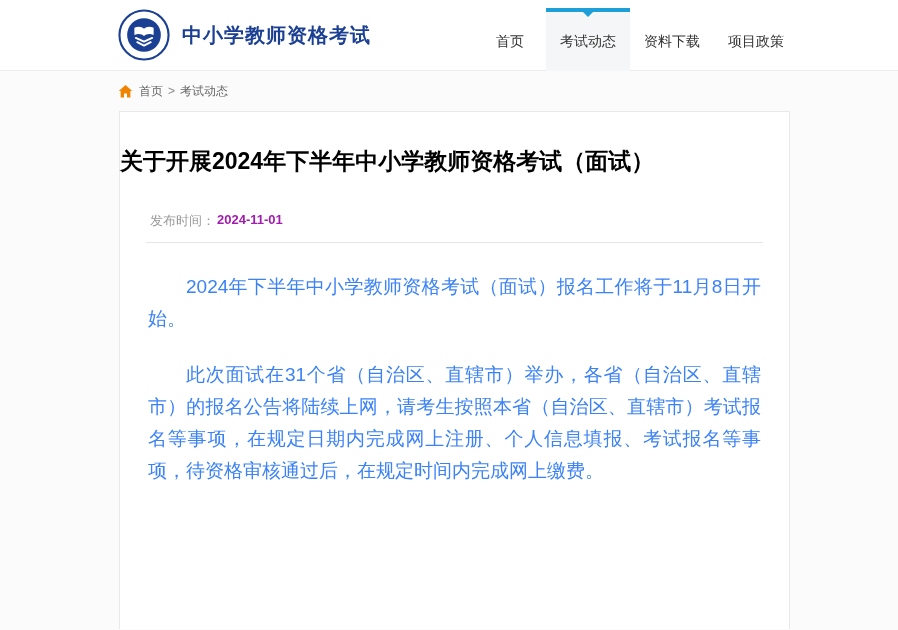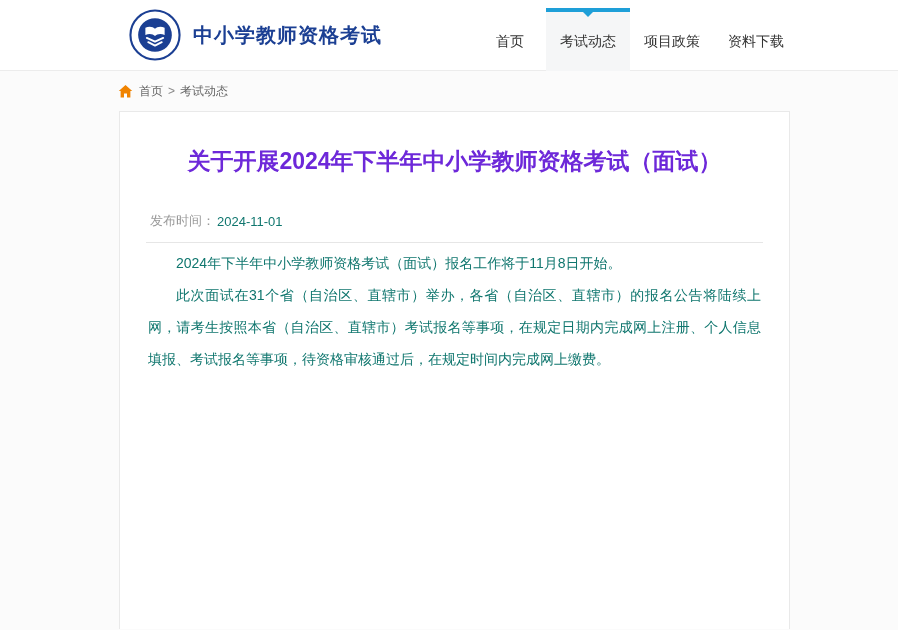--- a/index.html
+++ b/index.html
@@ -1,21 +1,21 @@
 <!DOCTYPE html>
 <html><head>
 <meta charset="utf-8">
 <style>
   * { margin:0; padding:0; box-sizing:border-box; }
   html,body { width:898px; height:630px; overflow:hidden; background:#fbfbfb;
               font-family:"Liberation Sans","DejaVu Sans",sans-serif; }
 
   
   .header { height:71px; background:#ffffff; border-bottom:1px solid #ececec;
-            display:flex; align-items:center; position:relative;padding-left:11px; }
+            display:flex; align-items:center; position:relative; }
   .brand { display:flex; align-items:center; margin-left:118px; }
   .logo  { width:52px; height:52px; flex:0 0 auto; }
   .site-title { margin-left:12px; font-size:20px; font-weight:bold; color:#1b3f93;
                 letter-spacing:1px; }
 
   .nav { position:absolute; right:100px; top:0; height:71px;
          display:flex; align-items:stretch; }
   .nav-item { position:relative; display:flex; align-items:center; justify-content:center;
               padding:0 14px; min-width:72px; font-size:14px; color:#333;
               cursor:pointer; padding-top:12px; }
@@ -28,30 +28,30 @@
 
   
   .breadcrumb { height:40px; display:flex; align-items:center; padding-left:118px;
                 font-size:12px; color:#666; background:#fbfbfb; }
   .home-icon { width:15px; height:15px; margin-right:6px; display:inline-block; }
   .crumb-sep { margin:0 5px; color:#888; }
 
   
   .card { margin-left:119px; width:671px; height:518px; background:#ffffff;
           border:1px solid #e9e9e9; border-bottom:none; }
-  .article-title { text-align:center; font-weight:bold; color:#6d28d9;
+  .article-title { font-weight:bold; color:#000000;
                    font-size:23px; line-height:46px; margin-top:26px; }
   .meta-row { margin:28px 26px 0 26px; padding-left:4px; font-size:13px; color:#999;
-              display:flex; align-items:center; }
-  .meta-date { color:#0f766e; font-weight:normal; margin-left:2px; }
+              display:flex; }
+  .meta-date { color:#a21caf; font-weight:bold; margin-left:2px; }
   .meta-divider { margin:12px 26px 0 26px; border-top:1px solid #e6e6e6; }
 
   .article-body { padding:4px 28px 0 28px; }
-  .article-body p { font-size:14px; color:#0f766e; line-height:32px;
-                    text-indent:2em; text-align:justify; }
+  .article-body p { font-size:19px; color:#3b82f6; line-height:32px;
+                    text-indent:2em; text-align:justify; margin-top:24px; }
 </style>
 </head>
 <body>
 
 <div class="header">
   <div class="brand">
     <svg class="logo" viewBox="0 0 54 54">
       <circle cx="27" cy="27" r="25.5" fill="#ffffff" stroke="#1b3f93" stroke-width="2.2"></circle>
       <circle cx="27" cy="27" r="17.5" fill="#1b3f93"></circle>
       <path d="M17 19.5 C21 17.5 25 18.5 27 20.5 C29 18.5 33 17.5 37 19.5 L37 27 C33 25 29 26 27 28 C25 26 21 25 17 27 Z" fill="#ffffff"></path>
@@ -64,24 +64,24 @@
   <div class="nav">
     <div class="nav-item">
       <span>首页</span>
     </div>
     <div class="nav-item active">
       <span class="tab-bar"></span>
       <span class="tab-caret"></span>
       <span>考试动态</span>
     </div>
     <div class="nav-item">
-      <span>项目政策</span>
+      <span>资料下载</span>
     </div>
     <div class="nav-item">
-      <span>资料下载</span>
+      <span>项目政策</span>
     </div>
   </div>
 </div>
 
 <div class="breadcrumb">
   <svg class="home-icon" viewBox="0 0 16 16">
     <path d="M8 1 L15.2 7.4 L13.2 7.4 L13.2 14.5 L9.6 14.5 L9.6 10 L6.4 10 L6.4 14.5 L2.8 14.5 L2.8 7.4 L0.8 7.4 Z" fill="#f08300"></path>
   </svg>
   <span>首页</span>
   <span class="crumb-sep">&gt;</span>

